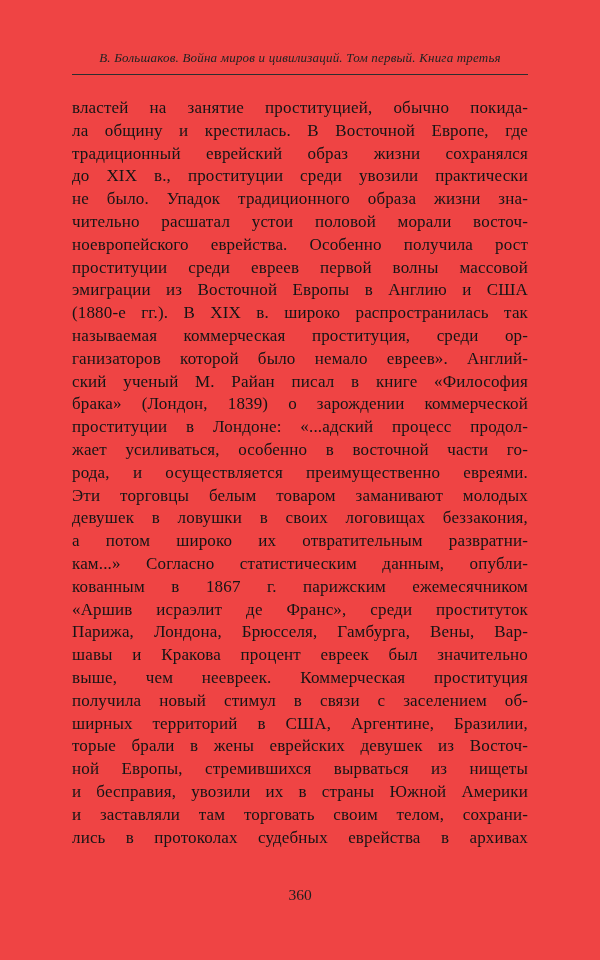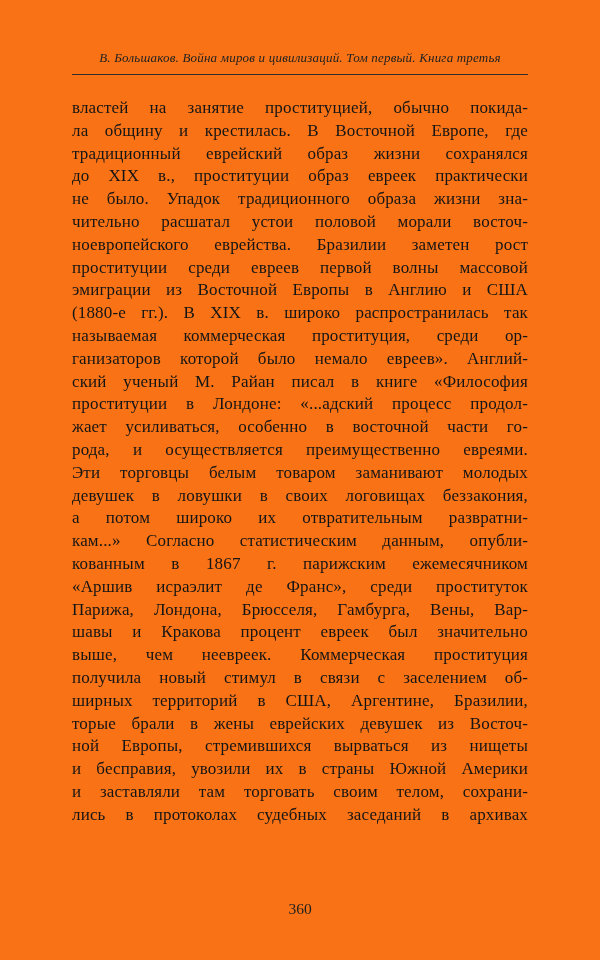--- a/index.html
+++ b/index.html
@@ -6,24 +6,24 @@
 
   html, body {
     background: #ffffff;
   }
 
   .page {
     position: relative;
     width: 600px;
     height: 960px;
     margin: 0 auto;
-    background: #f97316;
+    background: #ef4444;
     color: #1a1a1a;
     font-family: "Liberation Serif", "DejaVu Serif", serif;
-    padding: 50px 72px 42px 72px;
+    padding: 50px 72px 56px 72px;
     display: flex;
     flex-direction: column;
     overflow: hidden;
   }
 
   .running-header {
     text-align: center;
     font-style: italic;
     font-size: 13px;
     letter-spacing: 0.2px;
@@ -58,48 +58,49 @@
 <div class="page">
 
   <header class="running-header">
     <span>В. Большаков. Война миров и цивилизаций. Том первый. Книга третья</span>
   </header>
 
   <main class="body-text">
       <div class="line">властей на занятие проституцией, обычно покида-</div>
       <div class="line">ла общину и крестилась. В Восточной Европе, где</div>
       <div class="line">традиционный еврейский образ жизни сохранялся</div>
-      <div class="line">до XIX в., проституции образ евреек практически</div>
+      <div class="line">до XIX в., проституции среди увозили практически</div>
       <div class="line">не было. Упадок традиционного образа жизни зна-</div>
       <div class="line">чительно расшатал устои половой морали восточ-</div>
-      <div class="line">ноевропейского еврейства. Бразилии заметен рост</div>
+      <div class="line">ноевропейского еврейства. Особенно получила рост</div>
       <div class="line">проституции среди евреев первой волны массовой</div>
       <div class="line">эмиграции из Восточной Европы в Англию и США</div>
       <div class="line">(1880-е гг.). В XIX в. широко распространилась так</div>
       <div class="line">называемая коммерческая проституция, среди ор-</div>
       <div class="line">ганизаторов которой было немало евреев». Англий-</div>
       <div class="line">ский ученый М. Райан писал в книге «Философия</div>
+      <div class="line">брака» (Лондон, 1839) о зарождении коммерческой</div>
       <div class="line">проституции в Лондоне: «...адский процесс продол-</div>
       <div class="line">жает усиливаться, особенно в восточной части го-</div>
       <div class="line">рода, и осуществляется преимущественно евреями.</div>
       <div class="line">Эти торговцы белым товаром заманивают молодых</div>
       <div class="line">девушек в ловушки в своих логовищах беззакония,</div>
       <div class="line">а потом широко их отвратительным развратни-</div>
       <div class="line">кам...» Согласно статистическим данным, опубли-</div>
       <div class="line">кованным в 1867 г. парижским ежемесячником</div>
       <div class="line">«Аршив исраэлит де Франс», среди проституток</div>
       <div class="line">Парижа, Лондона, Брюсселя, Гамбурга, Вены, Вар-</div>
       <div class="line">шавы и Кракова процент евреек был значительно</div>
       <div class="line">выше, чем неевреек. Коммерческая проституция</div>
       <div class="line">получила новый стимул в связи с заселением об-</div>
       <div class="line">ширных территорий в США, Аргентине, Бразилии,</div>
       <div class="line">торые брали в жены еврейских девушек из Восточ-</div>
       <div class="line">ной Европы, стремившихся вырваться из нищеты</div>
       <div class="line">и бесправия, увозили их в страны Южной Америки</div>
       <div class="line">и заставляли там торговать своим телом, сохрани-</div>
-      <div class="line">лись в протоколах судебных заседаний в архивах</div>
+      <div class="line">лись в протоколах судебных еврейства в архивах</div>
     </main>
 
   <footer class="page-footer">
     <span>360</span>
   </footer>
 
 </div>
 
 </body></html>

